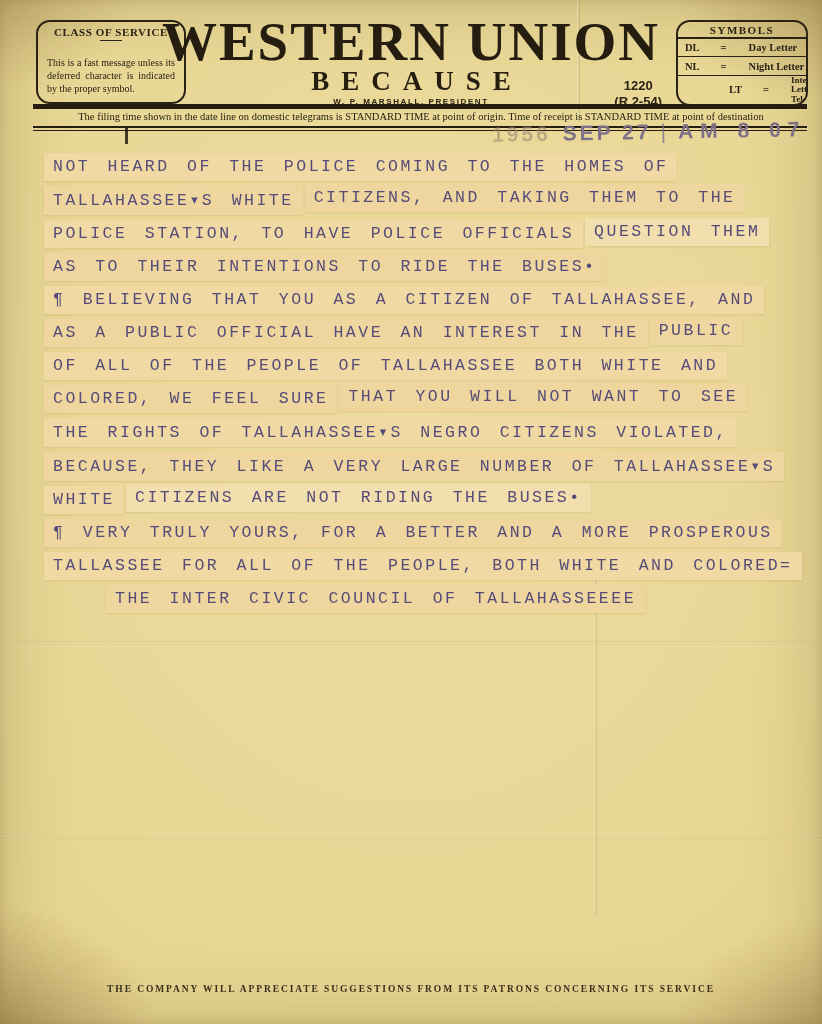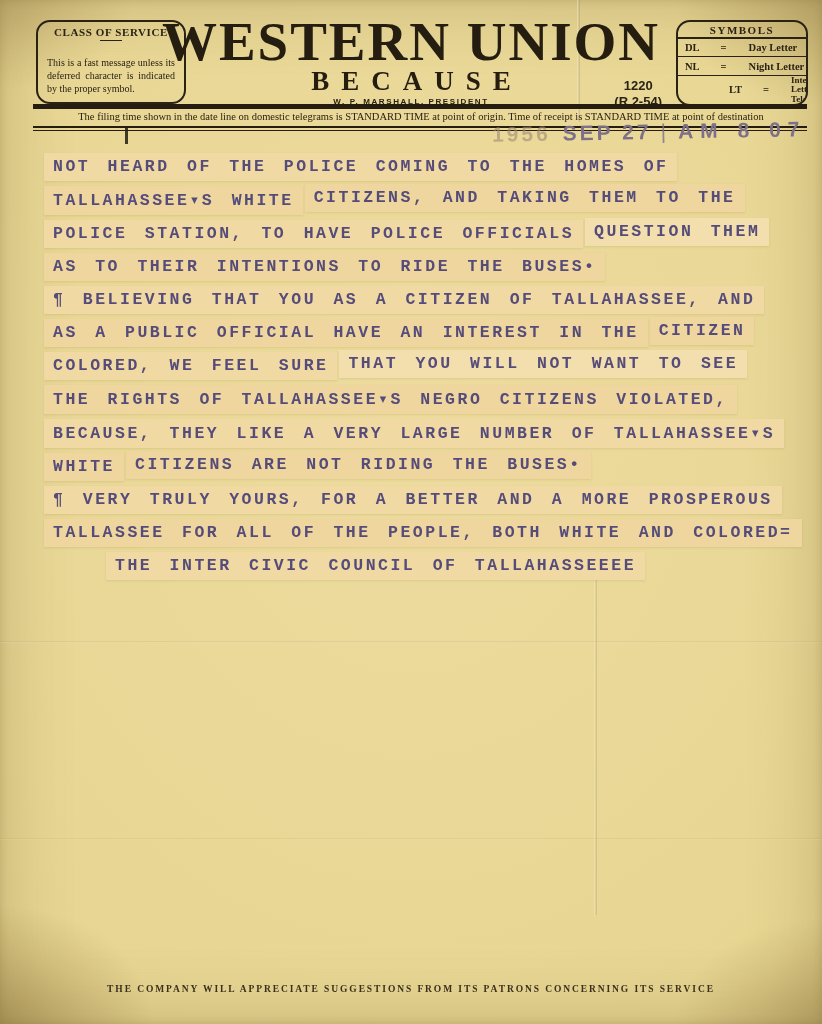--- a/index.html
+++ b/index.html
@@ -74,21 +74,21 @@
   .stamp-date{margin-right:9px;}
   .stamp-sep{font-weight:normal;opacity:.8;margin-right:9px;}
   .stamp-time{letter-spacing:7px;}
   
   .message{position:absolute;left:44px;top:153px;right:8px;}
   .t-line{display:flex;align-items:flex-start;margin-bottom:5px;}
   .t-line.indent{margin-left:62px;}
   .strip{
     display:inline-block;background:#f0d9a3;padding:4px 9px 5px;
     font-family:"Liberation Mono","DejaVu Sans Mono",monospace;
-    font-size:16.5px;font-weight:bold;letter-spacing:2.5px;word-spacing:5px;
+    font-size:16.5px;font-weight:normal;letter-spacing:2.5px;word-spacing:5px;
     color:#564c7a;white-space:nowrap;
     box-shadow:0 1px 2px rgba(150,120,50,.18);
     text-align:right;
   }
   .t-line:nth-child(even) .strip{background:#eed69e;}
   .strip + .strip{transform:translateY(-2px);background:#f3deae;margin-left:2px;}
   
   .footer-notice{position:absolute;left:0;right:0;top:984px;text-align:center;
     font-size:9.5px;font-weight:bold;letter-spacing:1.9px;color:#3a301b;white-space:nowrap;}
 </style>
@@ -158,21 +158,24 @@
         <span class="strip">QUESTION THEM</span>
       </div>
       <div class="t-line">
         <span class="strip">AS TO THEIR INTENTIONS TO RIDE THE BUSES•</span>
       </div>
       <div class="t-line">
         <span class="strip">¶ BELIEVING THAT YOU AS A CITIZEN OF TALLAHASSEE, AND</span>
       </div>
       <div class="t-line">
         <span class="strip">AS A PUBLIC OFFICIAL HAVE AN INTEREST IN THE</span>
-        <span class="strip">CITIZEN</span>
+        <span class="strip">PUBLIC</span>
+      </div>
+      <div class="t-line">
+        <span class="strip">OF ALL OF THE PEOPLE OF TALLAHASSEE BOTH WHITE AND</span>
       </div>
       <div class="t-line">
         <span class="strip">COLORED, WE FEEL SURE</span>
         <span class="strip">THAT YOU WILL NOT WANT TO SEE</span>
       </div>
       <div class="t-line">
         <span class="strip">THE RIGHTS OF TALLAHASSEE▾S NEGRO CITIZENS VIOLATED,</span>
       </div>
       <div class="t-line">
         <span class="strip">BECAUSE, THEY LIKE A VERY LARGE NUMBER OF TALLAHASSEE▾S</span>

